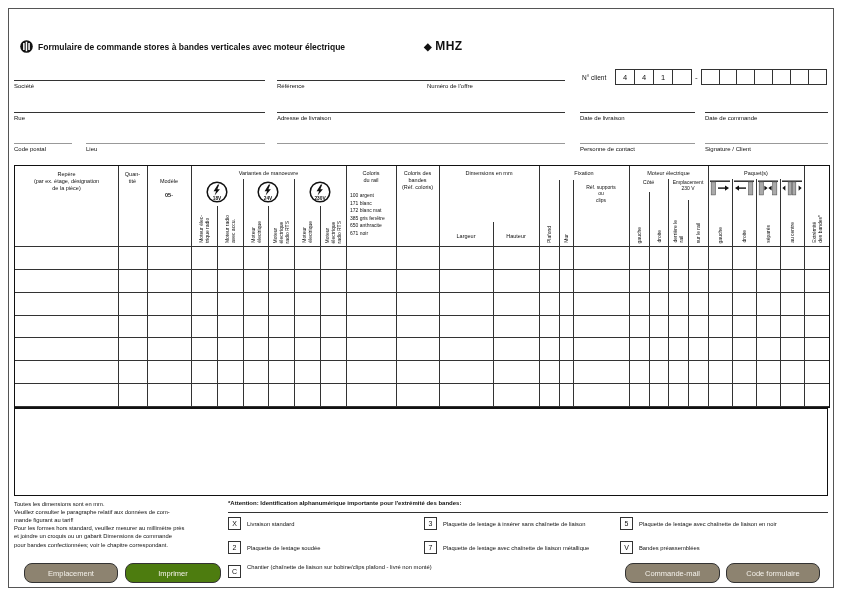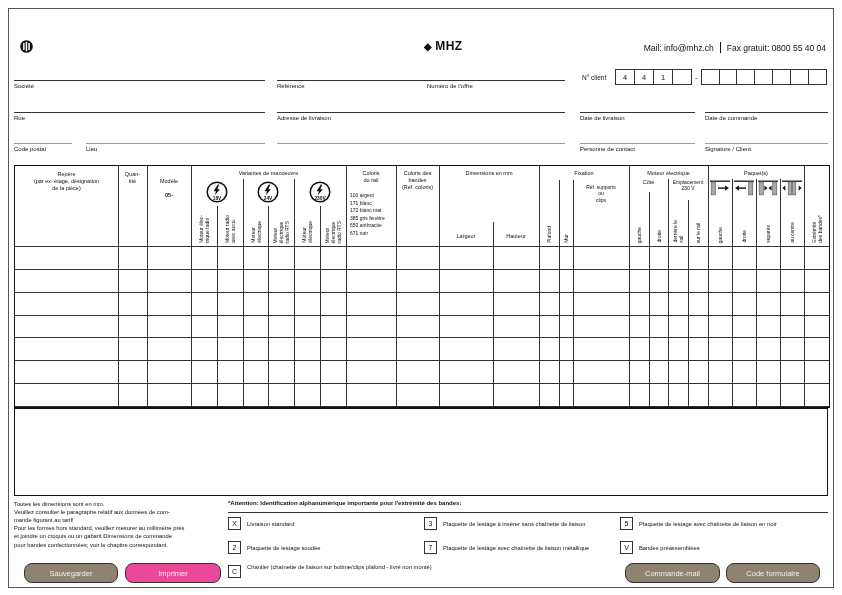--- a/index.html
+++ b/index.html
@@ -53,31 +53,27 @@
 
 <div class="page">
   <div class="frame"></div>
 
   <svg class="abs" style="left:20px;top:40px" width="13" height="13" viewBox="0 0 13 13">
     <circle cx="6.5" cy="6.5" r="6.3" fill="#111"></circle>
     <rect x="3.1" y="3" width="1.5" height="7" fill="#fff"></rect>
     <rect x="5.7" y="1.8" width="1.5" height="9.4" fill="#fff"></rect>
     <rect x="8.3" y="3" width="1.5" height="7" fill="#fff"></rect>
   </svg>
+  <div class="abs title" style="left:38px;top:42px">Formulaire de commande stores à bandes verticales avec moteur électrique</div>
 
   <div class="abs logo" style="left:424px;top:39px">
     <span class="dia">◆</span>
     <span>MHZ</span>
   </div>
 
-  <div class="abs contact" style="right:16px;top:42px">
-    <span>Mail: info@mhz.ch</span>
-    <span class="sep"></span>
-    <span>Fax gratuit: 0800 55 40 04</span>
-  </div>
 
   <div class="fl" style="left:14px;top:80px;width:251px">
     <span class="flabel">Société</span></div>
   <div class="fl" style="left:277px;top:80px;width:141px">
     <span class="flabel">Référence</span></div>
   <div class="fl" style="left:418px;top:80px;width:147px">
     <span class="flabel" style="padding-left:9px">Numéro de l'offre</span></div>
 
   <span class="abs flabel" style="left:582px;top:74px;font-size:6.5px">N° client</span>
   <div class="abs" style="left:615px;top:69px;display:flex;align-items:center">
@@ -350,17 +346,17 @@
   <div class="lbox" style="left:424px;top:517px">3</div>
   <div class="llab" style="left:443px;top:521px">Plaquette de lestage à insérer sans chaînette de liaison</div>
   <div class="lbox" style="left:424px;top:541px">7</div>
   <div class="llab" style="left:443px;top:545px">Plaquette de lestage avec chaînette de liaison métallique</div>
 
   <div class="lbox" style="left:620px;top:517px">5</div>
   <div class="llab" style="left:639px;top:521px">Plaquette de lestage avec chaînette de liaison en noir</div>
   <div class="lbox" style="left:620px;top:541px">V</div>
   <div class="llab" style="left:639px;top:545px">Bandes préassemblées</div>
 
-  <div class="btn" style="left: 24px; top: 563px; width: 92px; background: rgb(141, 131, 112); color: rgb(244, 241, 234);">Sauvegarder</div>
-  <div class="btn" style="left: 125px; top: 563px; width: 94px; background: #ec4899; color: rgb(244, 241, 234);">Imprimer</div>
+  <div class="btn" style="left: 24px; top: 563px; width: 92px; background: rgb(141, 131, 112); color: rgb(244, 241, 234);">Emplacement</div>
+  <div class="btn" style="left: 125px; top: 563px; width: 94px; background: #4d7c0f; color: rgb(244, 241, 234);">Imprimer</div>
   <div class="btn" style="left: 625px; top: 563px; width: 93px; background: rgb(141, 131, 112); color: rgb(244, 241, 234);">Commande-mail</div>
   <div class="btn" style="left: 726px; top: 563px; width: 92px; background: rgb(141, 131, 112); color: rgb(244, 241, 234);">Code formulaire</div>
 </div>
 
 </body></html>

